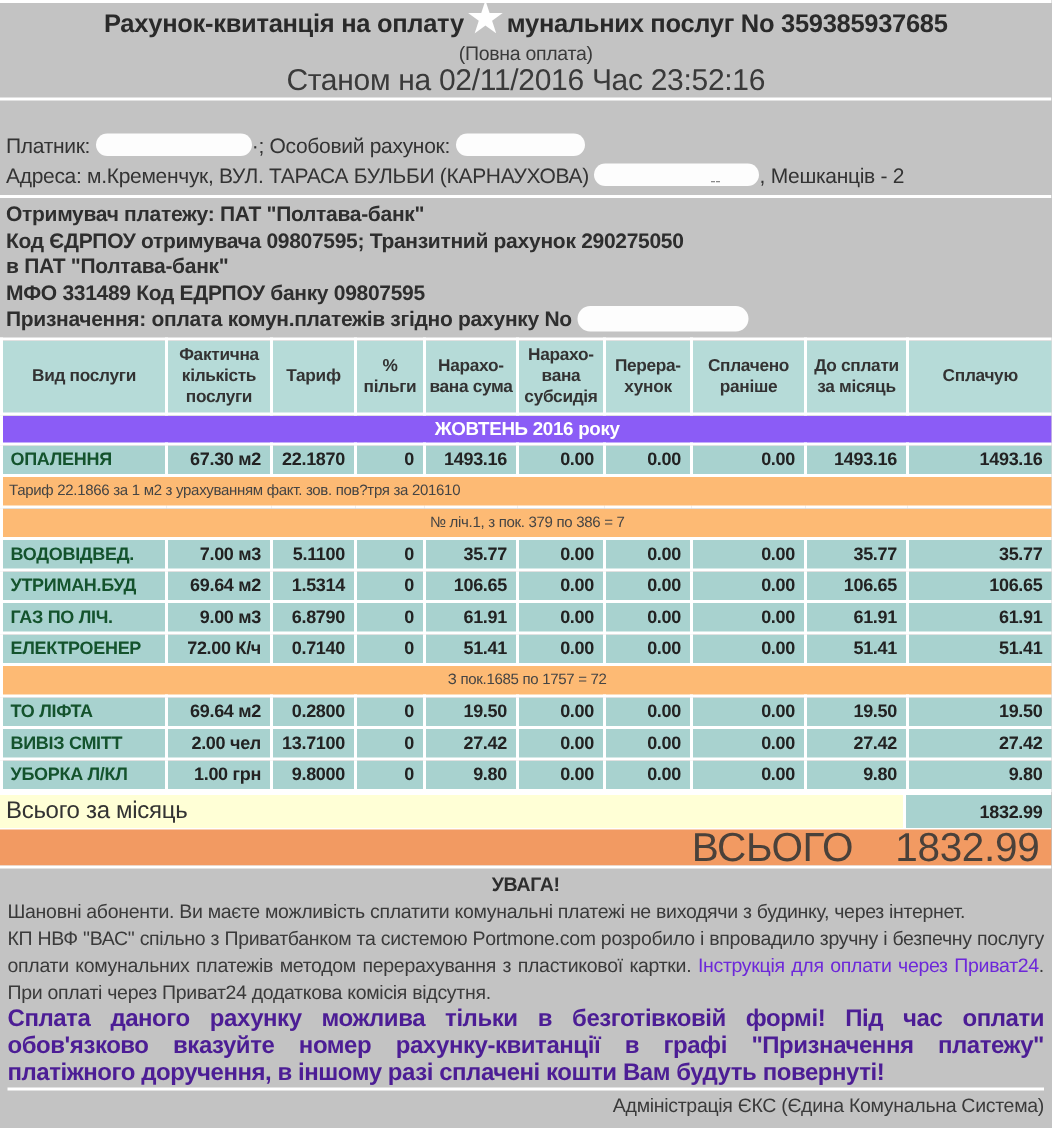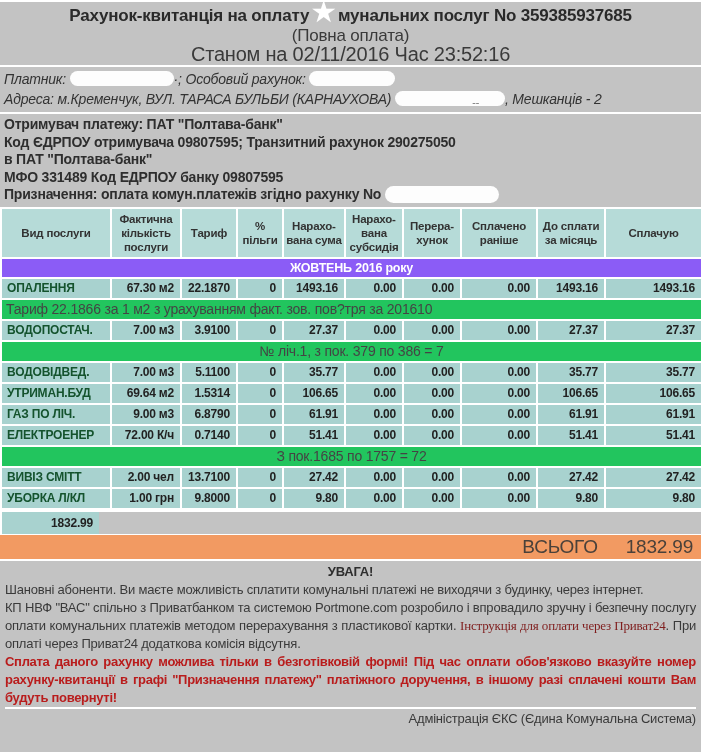--- a/index.html
+++ b/index.html
@@ -16,25 +16,25 @@
 
   
   .title-band { text-align:center; padding:2px 0 1px; position:relative; }
   .t1 { font-size:17px; font-weight:bold; color:#2a2a2a; line-height:23px; }
   .star {
     font-family:"DejaVu Sans", sans-serif;
     color:#ffffff; font-size:30px; font-weight:normal;
     display:inline-block; line-height:0; vertical-align:-4px;
     position:relative; top:-3px; margin:0 1px;
   }
-  .t2 { font-size:17px; line-height:18px; color:#3a3a3a; }
+  .t2 { font-size:13px; line-height:18px; color:#3a3a3a; }
   .t3 { font-size:20px; line-height:19px; color:#3a3a3a; }
 
   
-  .payer-block { padding:2px 4px 3px; font-size:14px; line-height:20px;font-style:italic; }
+  .payer-block { padding:20px 4px 3px; font-size:14px; line-height:20px; }
   .receiver-block { padding:2px 4px 3px; font-size:14px; font-weight:bold; line-height:17.5px; color:#2e2e2e; }
   .blob {
     display:inline-block; vertical-align:-2px;
     background:#fdfdfd; border-radius:8px; height:15px;
     text-align:right; overflow:hidden;
   }
   .blob .blob-dash { font-size:11px; color:#8a8a8a; line-height:13px; padding-right:26px; font-weight:normal; }
   .blob-payer { width:104px; }
   .blob-account { width:86px; }
   .blob-address { width:110px; }
@@ -46,39 +46,39 @@
   th {
     background:#b6dbd8; font-size:11.5px; font-weight:bold; color:#333;
     text-align:center; vertical-align:middle; padding:3px 2px; line-height:14px; height:48px;
   }
   td.month-band {
     background:#8b5cf6; color:#fff; text-align:center;
     font-size:12.5px; font-weight:600; padding:2px; line-height:14px;
   }
   td.c-name { background:#a8d2cf; font-size:12px; font-weight:bold; color:#14532d; padding:2px 2px 2px 5px; line-height:15px; white-space:nowrap; }
   td.c-num  { background:#a8d2cf; font-size:12px; font-weight:bold; color:#222; padding:2px 6px 2px 2px; line-height:15px; text-align:right; white-space:nowrap; }
-  td.c-note { background:#22c55e; font-size:14px; font-weight:normal; color:#444; padding:2px 4px; line-height:15px; text-align:center; }
+  td.c-note { background:#fdba74; font-size:10px; font-weight:normal; color:#444; padding:2px 4px; line-height:15px; text-align:center; }
   td.c-note.left { text-align:left; }
 
   
   .month-total { display:flex; border-top:2px solid #fff; }
   .month-total .mt-label { flex:1; background:#ffffd6; font-size:16px; line-height:22px; padding-left:4px; color:#333; }
   .month-total .mt-value { width:99px; background:#a8d2cf; border-left:2px solid #fff; font-size:12px; font-weight:bold; text-align:right; padding-right:6px; line-height:22px; color:#222; }
   .grand-total {
     background:#f29a62; text-align:right; height:25px; line-height:24px;
-    font-size:19px; color:#4a413a; padding-right:8px; border-top:1px solid #fff;
+    font-size:27px; color:#4a413a; padding-right:8px; border-top:1px solid #fff;
   }
   .grand-total .gt-label { margin-right:28px; }
 
   
   .notice { border-top:2px solid #fff; padding:2px 5px 0; font-size:13px; line-height:18px; color:#3a3a3a; }
   .attention { text-align:center; font-weight:bold; color:#2e2e2e; }
   .p-just { text-align:justify; }
-  .p-bold { font-weight:bold; color:#b91c1c; text-align:justify; font-size:13px; letter-spacing:-0.3px; }
-  a.link { color:#7f1d1d; text-decoration:none;font-family:Liberation Serif, serif; }
+  .p-bold { font-weight:bold; color:#4c1d95; text-align:justify; font-size:16px; letter-spacing:-0.3px; }
+  a.link { color:#6d28d9; text-decoration:none; }
   .admin-block { text-align:right; padding:1px 0 2px; }
 </style>
 </head>
 <body>
 
 <div class="title-band">
   <div class="t1"><span>Рахунок-квитанція на оплату</span><span class="star">★</span><span>мунальних послуг No 359385937685</span></div>
   <div class="t2">(Повна оплата)</div>
   <div class="t3">Станом на 02/11/2016 Час 23:52:16</div>
 </div>
@@ -148,32 +148,20 @@
         <td class="c-num">0.00</td>
         <td class="c-num">0.00</td>
         <td class="c-num">0.00</td>
         <td class="c-num">1493.16</td>
         <td class="c-num">1493.16</td>
       </tr>
       <tr>
         <td colspan="10" class="c-note left">Тариф 22.1866 за 1 м2 з урахуванням факт. зов. пов?тря за 201610</td>
       </tr>
       <tr>
-        <td class="c-name">ВОДОПОСТАЧ.</td>
-        <td class="c-num">7.00 м3</td>
-        <td class="c-num">3.9100</td>
-        <td class="c-num">0</td>
-        <td class="c-num">27.37</td>
-        <td class="c-num">0.00</td>
-        <td class="c-num">0.00</td>
-        <td class="c-num">0.00</td>
-        <td class="c-num">27.37</td>
-        <td class="c-num">27.37</td>
-      </tr>
-      <tr>
         <td colspan="10" class="c-note">№ ліч.1, з пок. 379 по 386 = 7</td>
       </tr>
       <tr>
         <td class="c-name">ВОДОВІДВЕД.</td>
         <td class="c-num">7.00 м3</td>
         <td class="c-num">5.1100</td>
         <td class="c-num">0</td>
         <td class="c-num">35.77</td>
         <td class="c-num">0.00</td>
         <td class="c-num">0.00</td>
@@ -214,20 +202,32 @@
         <td class="c-num">0.00</td>
         <td class="c-num">0.00</td>
         <td class="c-num">0.00</td>
         <td class="c-num">51.41</td>
         <td class="c-num">51.41</td>
       </tr>
       <tr>
         <td colspan="10" class="c-note">З пок.1685 по 1757 = 72</td>
       </tr>
       <tr>
+        <td class="c-name">ТО ЛІФТА</td>
+        <td class="c-num">69.64 м2</td>
+        <td class="c-num">0.2800</td>
+        <td class="c-num">0</td>
+        <td class="c-num">19.50</td>
+        <td class="c-num">0.00</td>
+        <td class="c-num">0.00</td>
+        <td class="c-num">0.00</td>
+        <td class="c-num">19.50</td>
+        <td class="c-num">19.50</td>
+      </tr>
+      <tr>
         <td class="c-name">ВИВІЗ СМІТТ</td>
         <td class="c-num">2.00 чел</td>
         <td class="c-num">13.7100</td>
         <td class="c-num">0</td>
         <td class="c-num">27.42</td>
         <td class="c-num">0.00</td>
         <td class="c-num">0.00</td>
         <td class="c-num">0.00</td>
         <td class="c-num">27.42</td>
         <td class="c-num">27.42</td>
@@ -241,20 +241,21 @@
         <td class="c-num">0.00</td>
         <td class="c-num">0.00</td>
         <td class="c-num">0.00</td>
         <td class="c-num">9.80</td>
         <td class="c-num">9.80</td>
       </tr>
     </tbody>
 </table>
 
 <div class="month-total">
+  <div class="mt-label">Всього за місяць</div>
   <div class="mt-value">1832.99</div>
 </div>
 <div class="grand-total">
   <span class="gt-label">ВСЬОГО</span><span>1832.99</span>
 </div>
 
 <div class="notice">
   <div class="attention">УВАГА!</div>
   <div>Шановні абоненти. Ви маєте можливість сплатити комунальні платежі не виходячи з будинку, через інтернет.</div>
   <div class="p-just"><span>КП НВФ "ВАС" спільно з Приватбанком та системою Portmone.com розробило і впровадило зручну і безпечну послугу оплати комунальних платежів методом перерахування з пластикової картки. </span><a class="link" href="#">Інструкція для оплати через Приват24</a><span>. При оплаті через Приват24 додаткова комісія відсутня.</span></div>

